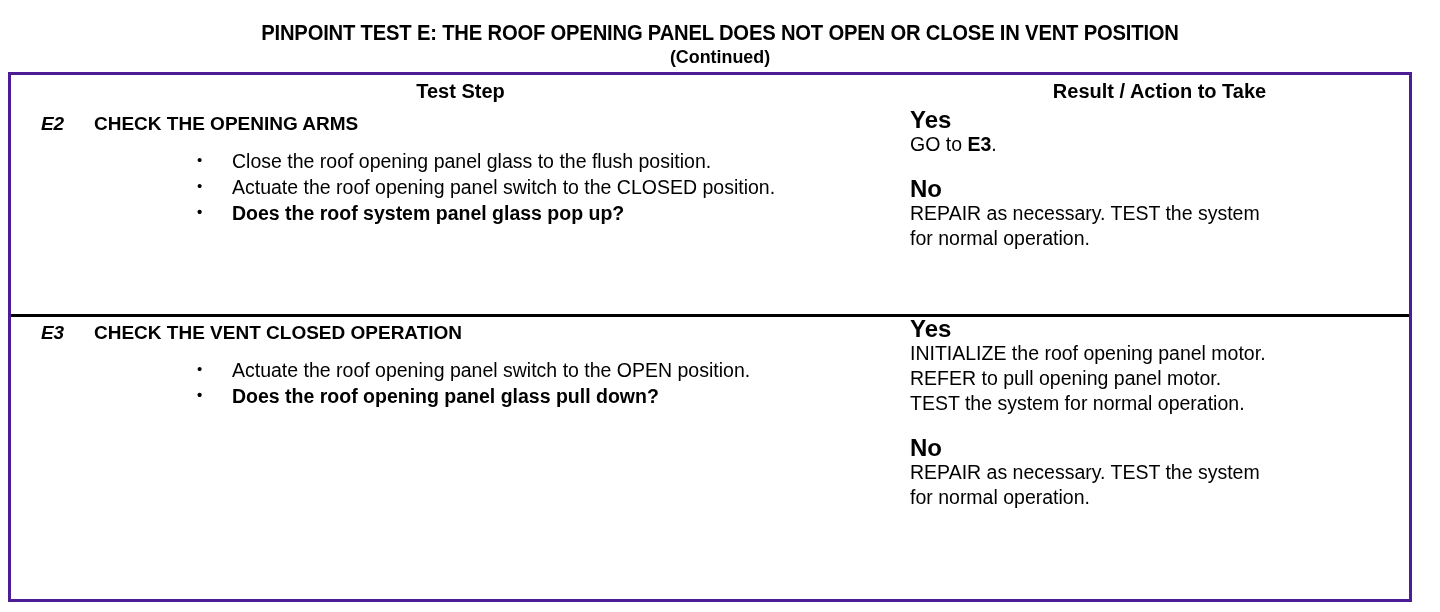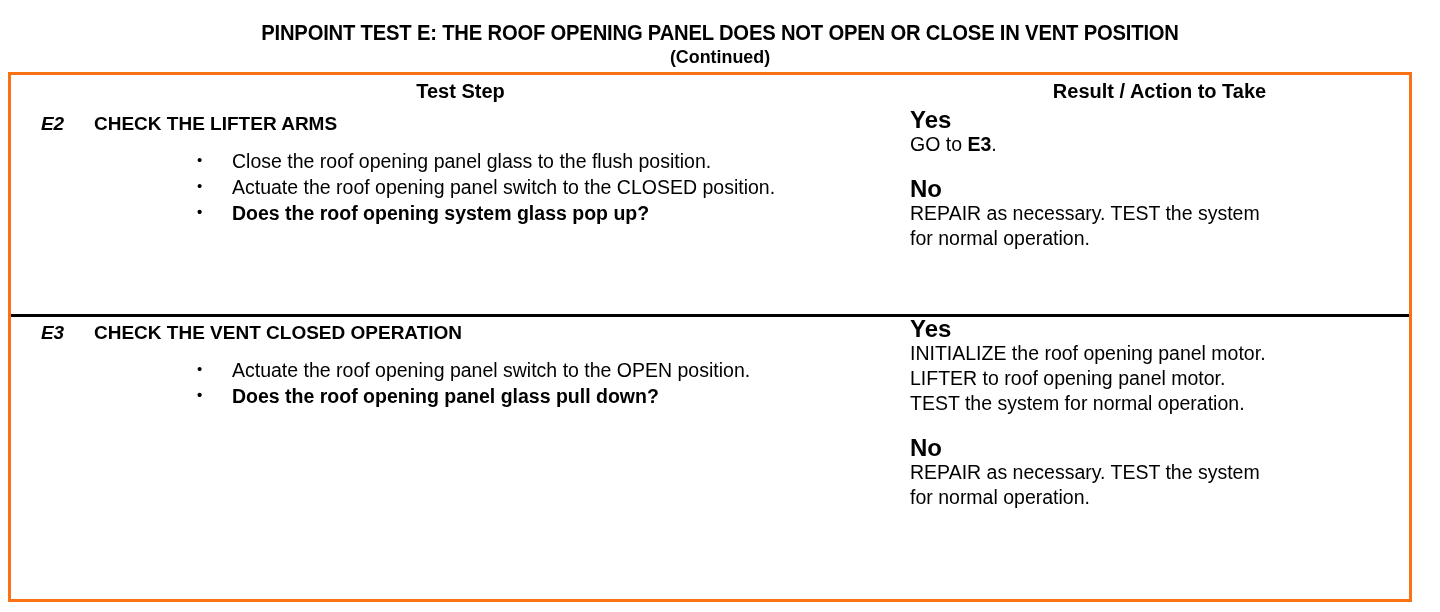--- a/index.html
+++ b/index.html
@@ -40,21 +40,21 @@
   }
 
   
   .table-wrap {
     position: absolute;
     left: 8px;
     top: 72px;
     width: 1404px;
     height: 530px;
     box-sizing: border-box;
-    border: 3px solid #f97316;
+    border: 3px solid #4c1d95;
   }
   .tbl {
     width: 100%;
     height: 100%;
     border-collapse: collapse;
     table-layout: fixed;
   }
   .tbl td, .tbl th {
     border: 0;
     padding: 0;
@@ -168,51 +168,51 @@
       <col class="c-res">
     </colgroup>
     <tbody>
       <tr>
         <td class="hdr-cell hdr-left" colspan="2">Test Step</td>
         <td class="hdr-cell hdr-right">Result / Action to Take</td>
       </tr>
 
     <tr>
           <td class="step-id">E2</td>
-          <td class="step-title">CHECK THE LIFTER ARMS</td>
+          <td class="step-title">CHECK THE OPENING ARMS</td>
           <td class="result-cell" rowspan="2">
             <div class="res-block">
               <div class="res-head">Yes</div>
               <div class="res-line"><span>GO to </span><b class="inline-b">E3</b><span>.</span></div>
             </div>
             <div class="res-block">
               <div class="res-head">No</div>
               <div class="res-line"><span>REPAIR as necessary. TEST the system</span></div>
               <div class="res-line"><span>for normal operation.</span></div>
             </div>
           </td>
         </tr>
         <tr>
           <td class="step-blank"></td>
           <td class="step-list">
             <ul class="bullets">
               <li>Close the roof opening panel glass to the flush position.</li>
               <li>Actuate the roof opening panel switch to the CLOSED position.</li>
-              <li class="b-bold">Does the roof opening system glass pop up?</li>
+              <li class="b-bold">Does the roof system panel glass pop up?</li>
             </ul>
           </td>
         </tr>
         <tr class="step-sep-top">
           <td class="step-id">E3</td>
           <td class="step-title">CHECK THE VENT CLOSED OPERATION</td>
           <td class="result-cell" rowspan="2">
             <div class="res-block">
               <div class="res-head">Yes</div>
               <div class="res-line"><span>INITIALIZE the roof opening panel motor.</span></div>
-              <div class="res-line"><span>LIFTER to roof opening panel motor.</span></div>
+              <div class="res-line"><span>REFER to pull opening panel motor.</span></div>
               <div class="res-line"><span>TEST the  system for normal operation.</span></div>
             </div>
             <div class="res-block">
               <div class="res-head">No</div>
               <div class="res-line"><span>REPAIR as necessary. TEST the system</span></div>
               <div class="res-line"><span>for normal operation.</span></div>
             </div>
           </td>
         </tr>
         <tr>

